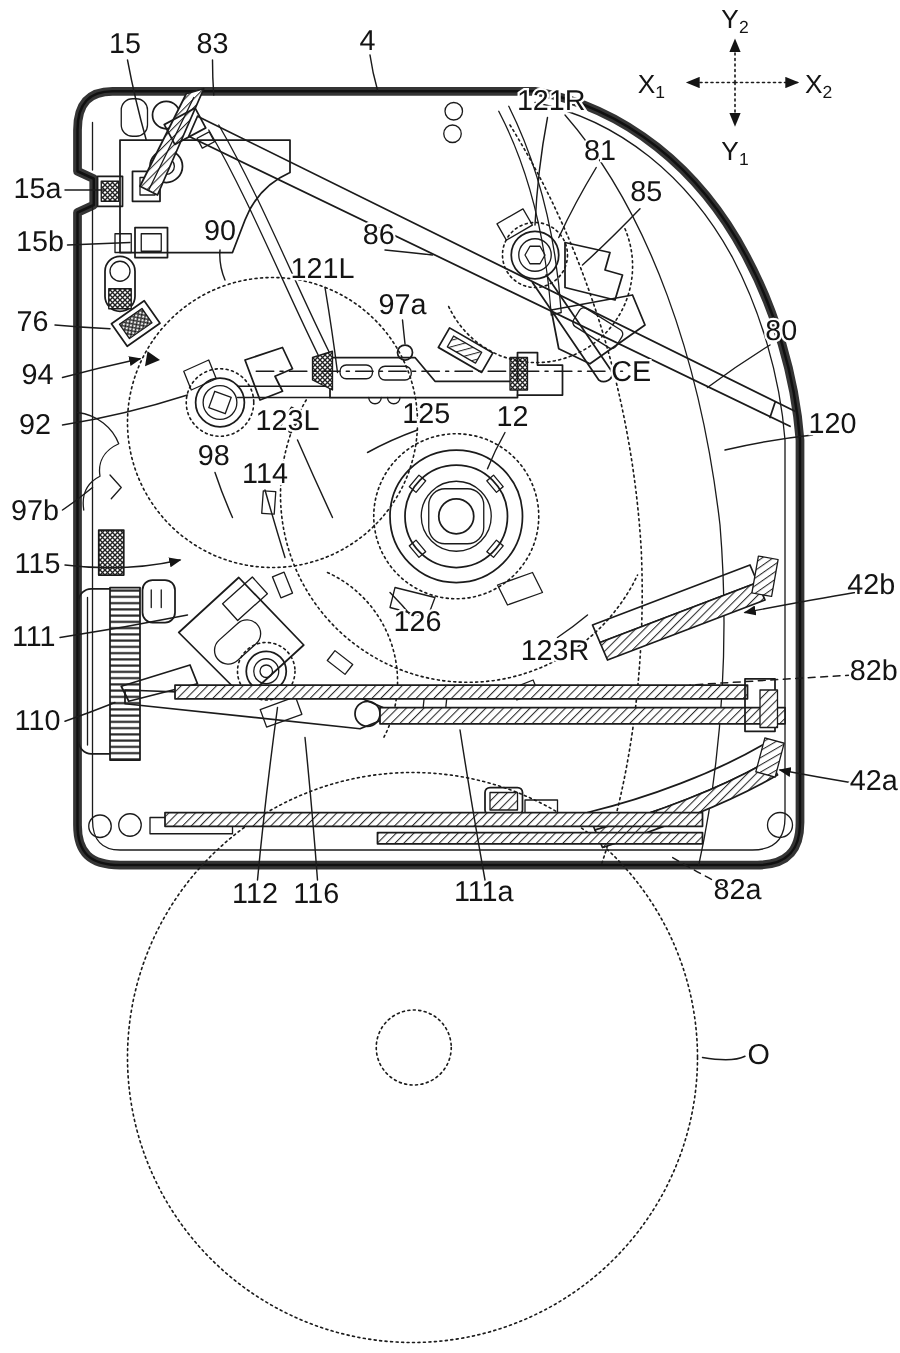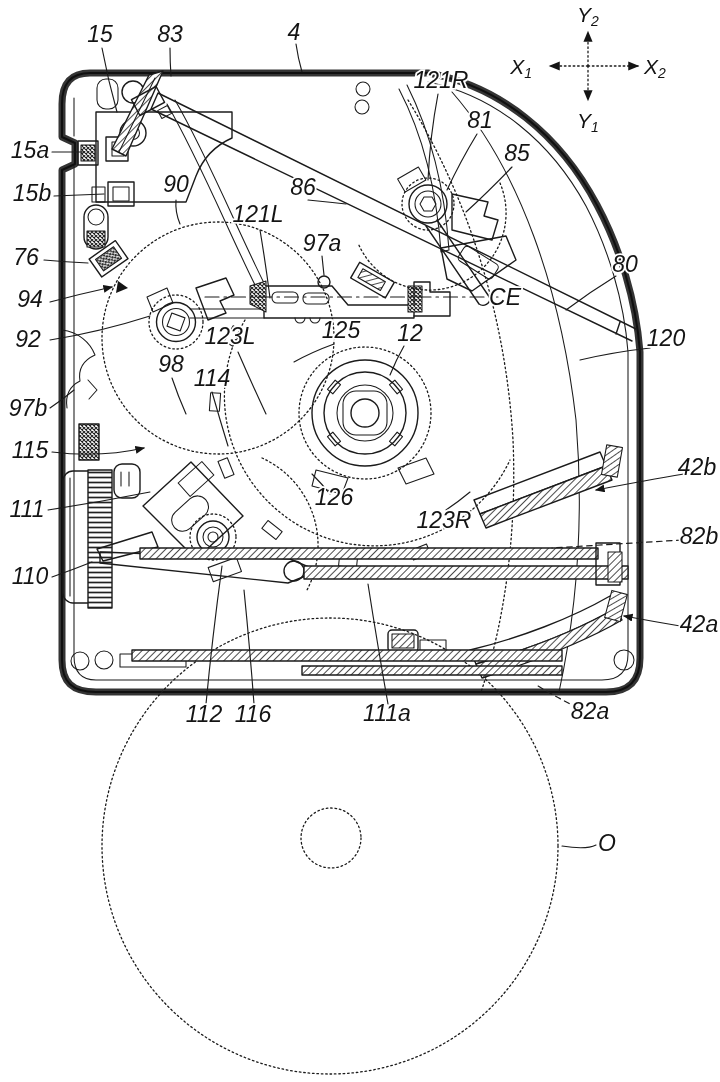--- a/index.html
+++ b/index.html
@@ -1,17 +1,17 @@
 <!DOCTYPE html>
 <html><head>
 <meta charset="utf-8">
 <style>
   html,body{margin:0;padding:0;background:#fff;}
   body{width:720px;height:1082px;overflow:hidden;font-family:"Liberation Sans","DejaVu Sans",sans-serif;}
-  #figure-container{width:696px;height:1082px;font-style:italic;}
+  #figure-container{width:696px;height:1082px;}
   svg{display:block;}
   .s{fill:none;stroke:#1b1b1b;stroke-width:1.4;stroke-linejoin:round;stroke-linecap:round;}
   .thin{stroke-width:1.05;}
   .dot{stroke-dasharray:1.6 2.8;stroke-width:1.3;}
   .dashdot{stroke-dasharray:14 5 2.5 5;stroke-width:1.2;}
   .dashed{stroke-dasharray:5.5 4.5;stroke-width:1.2;}
   .leader{stroke-width:1.15;}
   .outline-heavy{stroke:#343434;stroke-width:7;}
   .outline-core{stroke:#101010;stroke-width:2;}
   .fillh{fill:url(#hatch);}

